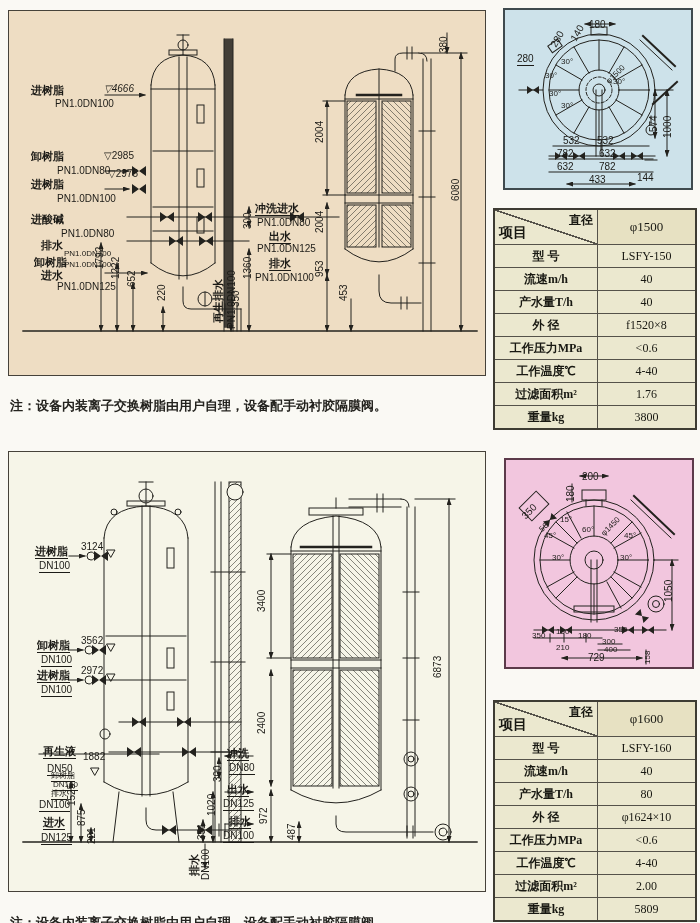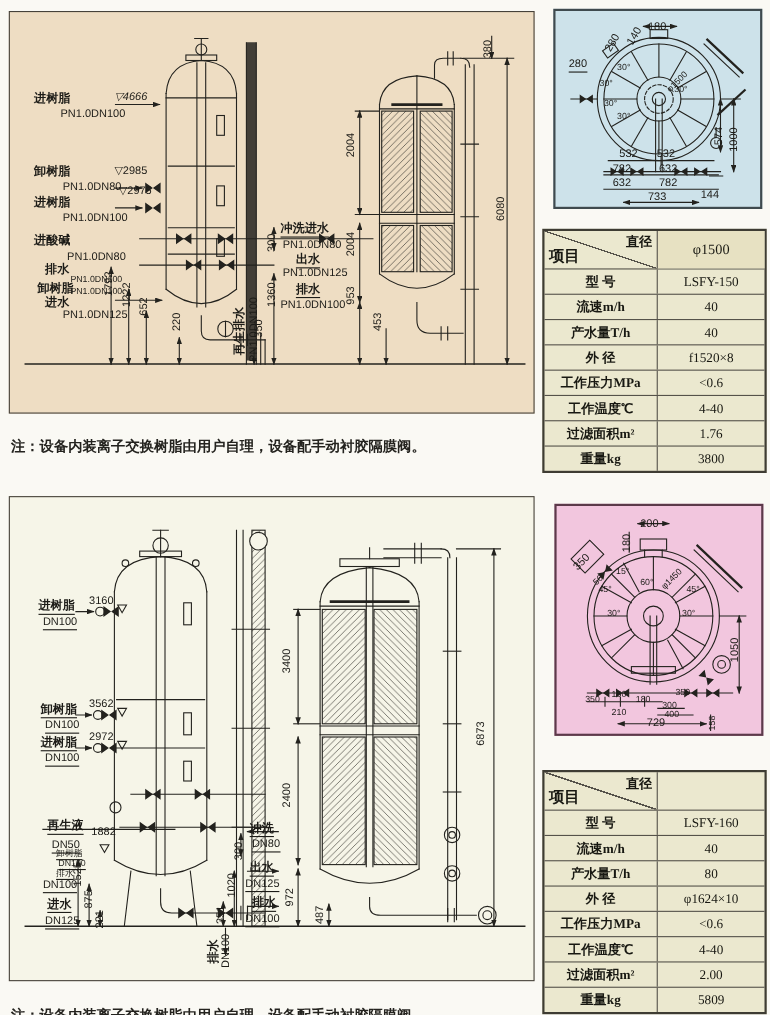--- a/index.html
+++ b/index.html
@@ -277,21 +277,21 @@
     <span class="lbl s" style="left: 56px; top: 92px;">30°</span>
     <span class="lbl r45 s" style="left: 100px; top: 70px;">φ1500</span>
     <span class="lbl r" style="left: 144px; top: 122px;">574</span>
     <span class="lbl r" style="left: 158px; top: 128px;">1000</span>
     <span class="lbl" style="left: 58px; top: 126px;">532</span>
     <span class="lbl" style="left: 92px; top: 126px;">532</span>
     <span class="lbl" style="left: 52px; top: 139px;">782</span>
     <span class="lbl" style="left: 94px; top: 139px;">632</span>
     <span class="lbl" style="left: 52px; top: 152px;">632</span>
     <span class="lbl" style="left: 94px; top: 152px;">782</span>
-    <span class="lbl" style="left: 84px; top: 165px;">733</span>
+    <span class="lbl" style="left: 84px; top: 165px;">433</span>
     <span class="lbl" style="left: 132px; top: 163px;">144</span>
   </div>
 
 <div id="table-top" class="spec-table">
   <div class="t-head">
     <div class="th-diag">
       <span class="diag-top">直径</span>
       <span class="diag-bot">项目</span>
     </div>
     <div class="th-val">φ1500</div>
@@ -464,21 +464,21 @@
     <line x1="290" y1="370" x2="290" y2="390" marker-start="url(#ar3)" marker-end="url(#ar3)"></line>
     <line x1="62" y1="330" x2="62" y2="390" marker-start="url(#ar3)" marker-end="url(#ar3)"></line>
     <line x1="72" y1="352" x2="72" y2="390" marker-start="url(#ar3)" marker-end="url(#ar3)"></line>
     <line x1="82" y1="376" x2="82" y2="390" marker-start="url(#ar3)" marker-end="url(#ar3)"></line>
     <line x1="210" y1="306" x2="210" y2="326" marker-start="url(#ar3)" marker-end="url(#ar3)"></line>
     <line x1="204" y1="340" x2="204" y2="390" marker-start="url(#ar3)" marker-end="url(#ar3)"></line>
     <line x1="194" y1="368" x2="194" y2="390" marker-start="url(#ar3)" marker-end="url(#ar3)"></line>
   </svg>
 <span class="lbl cn u" style="left: 26px; top: 94px;">进树脂</span>
     <span class="lbl u" style="left: 30px; top: 109px;">DN100</span>
-    <span class="lbl" style="left: 72px; top: 90px;">3160</span>
+    <span class="lbl" style="left: 72px; top: 90px;">3124</span>
     <span class="lbl cn u" style="left: 28px; top: 188px;">卸树脂</span>
     <span class="lbl u" style="left: 32px; top: 203px;">DN100</span>
     <span class="lbl" style="left: 72px; top: 184px;">3562</span>
     <span class="lbl cn u" style="left: 28px; top: 218px;">进树脂</span>
     <span class="lbl u" style="left: 32px; top: 233px;">DN100</span>
     <span class="lbl" style="left: 72px; top: 214px;">2972</span>
     <span class="lbl cn u" style="left: 34px; top: 294px;">再生液</span>
     <span class="lbl u" style="left: 38px; top: 300px; margin-top: 12px;">DN50</span>
     <span class="lbl" style="left: 74px; top: 300px;">1882</span>
     <span class="lbl s u" style="left: 42px; top: 320px;">卸树脂</span>
@@ -592,20 +592,21 @@
     <span class="lbl" style="left: 82px; top: 193px;">729</span>
     <span class="lbl r s" style="left: 138px; top: 204px;">158</span>
   </div>
 
 <div id="table-bottom" class="spec-table">
   <div class="t-head">
     <div class="th-diag">
       <span class="diag-top">直径</span>
       <span class="diag-bot">项目</span>
     </div>
+    <div class="th-val">φ1600</div>
   </div>
   <div class="t-row">
       <div class="c1">型  号</div>
       <div class="c2">LSFY-160</div>
     </div>
   <div class="t-row">
       <div class="c1">流速m/h</div>
       <div class="c2">40</div>
     </div>
   <div class="t-row">

